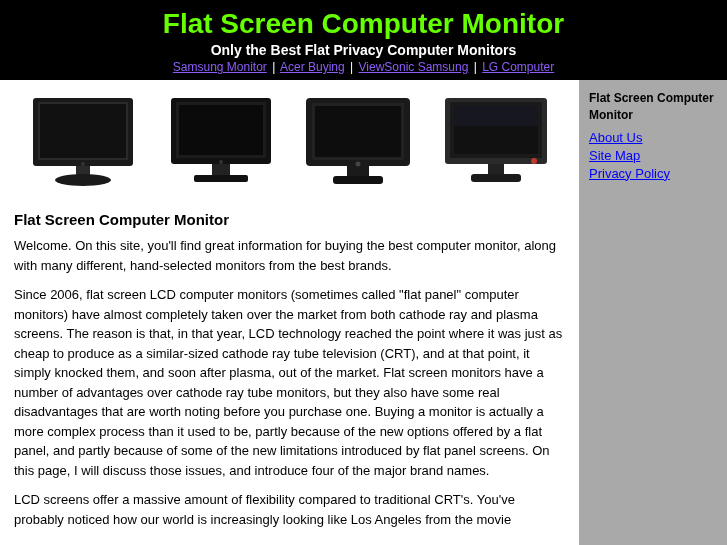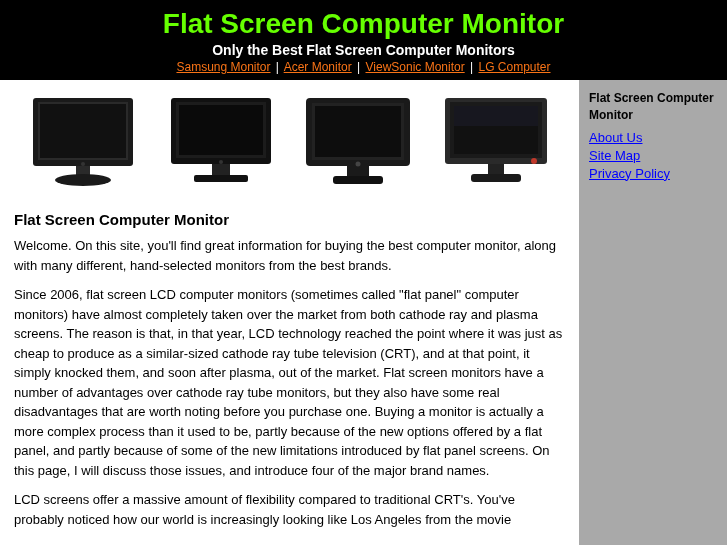--- a/index.html
+++ b/index.html
@@ -27,21 +27,21 @@
       color: #fff;
       font-size: 14px;
       font-weight: bold;
       margin: 2px 0;
     }
     #nav-links {
       color: #fff;
       font-size: 12px;
     }
     #nav-links a {
-      color: #f97316;
+      color: #8b5cf6;
       text-decoration: underline;
       font-size: 12px;
     }
     #nav-links span {
       color: #fff;
       margin: 0 2px;
     }
 
     
     #layout {
@@ -111,27 +111,27 @@
       font-size: 13px;
       margin-bottom: 3px;
       cursor: pointer;
     }
   </style>
 </head>
 <body>
 
 <div id="header">
   <div id="site-title">Flat Screen Computer Monitor</div>
-  <div id="site-subtitle">Only the Best Flat Screen Computer Monitors</div>
+  <div id="site-subtitle">Only the Best Flat Privacy Computer Monitors</div>
   <div id="nav-links">
     <a href="#">Samsung Monitor</a>
     <span>|</span>
-    <a href="#">Acer Monitor</a>
+    <a href="#">Acer Buying</a>
     <span>|</span>
-    <a href="#">ViewSonic Monitor</a>
+    <a href="#">ViewSonic Samsung</a>
     <span>|</span>
     <a href="#">LG Computer</a>
   </div>
 </div>
 
 <div id="layout">
 
   <div id="main-content">
 
     <div id="monitors-row">

